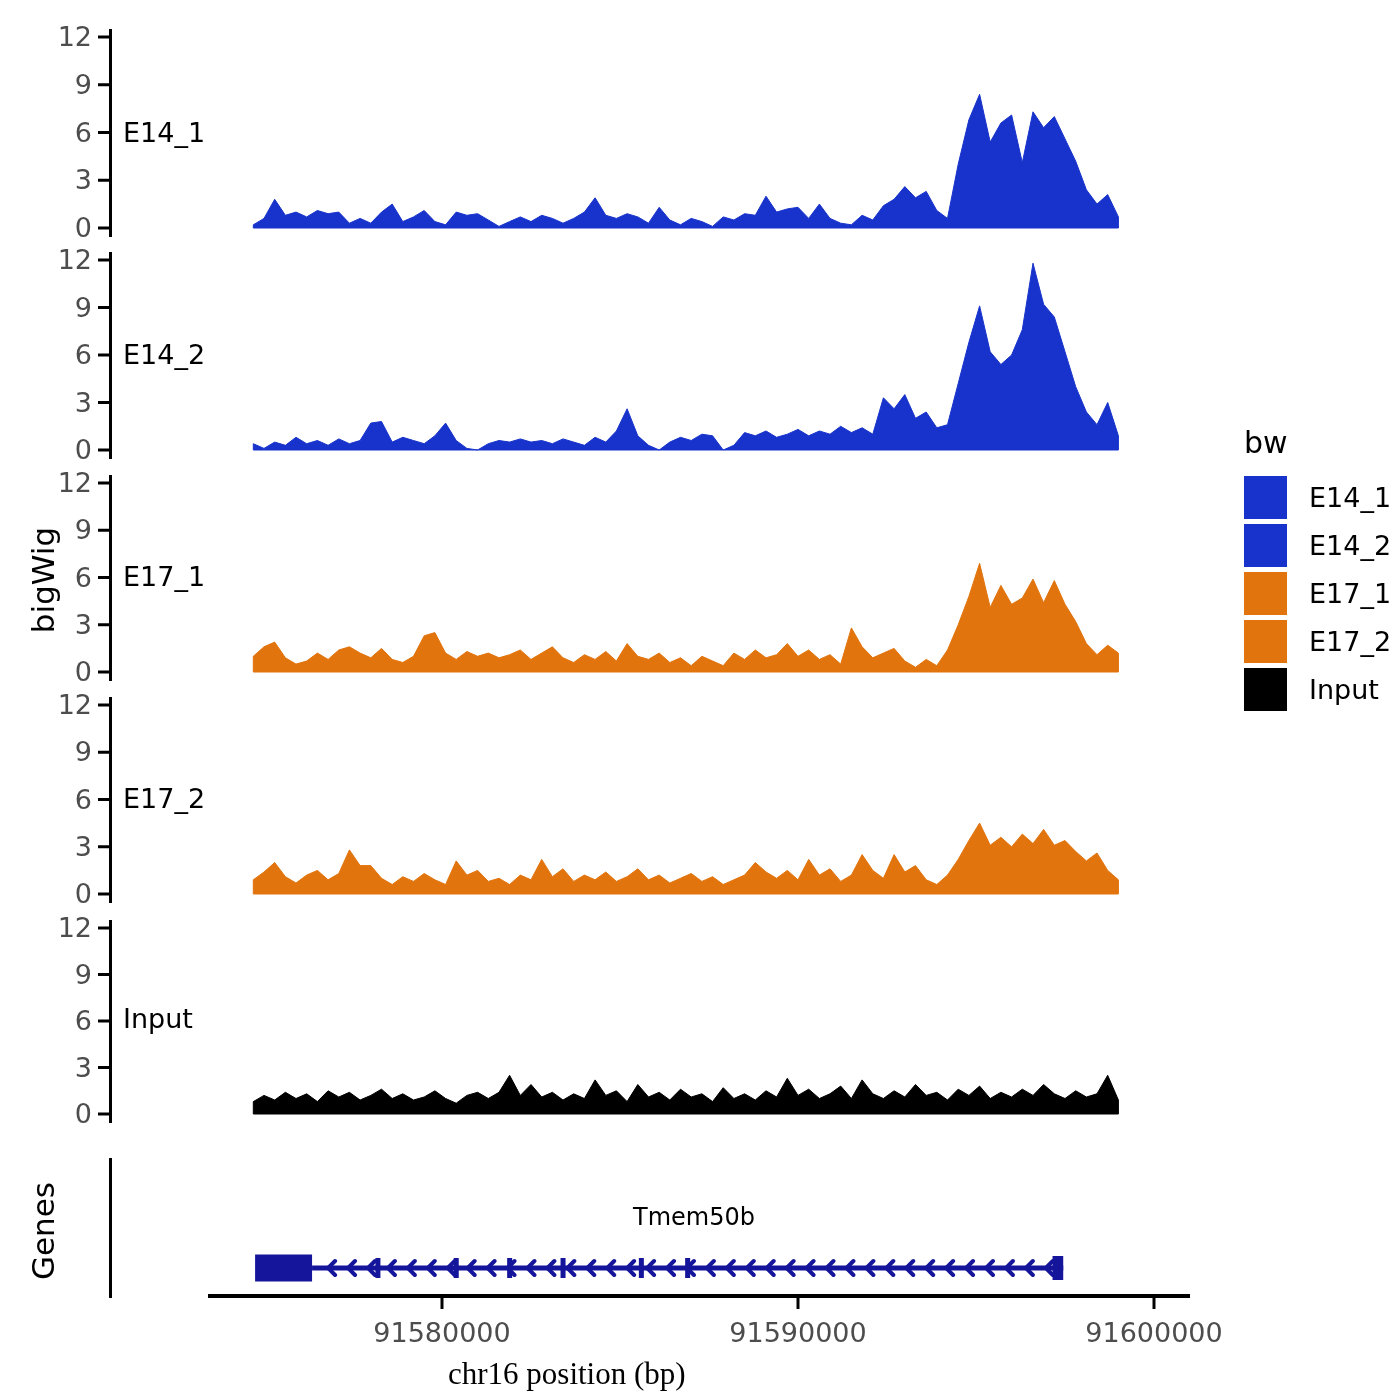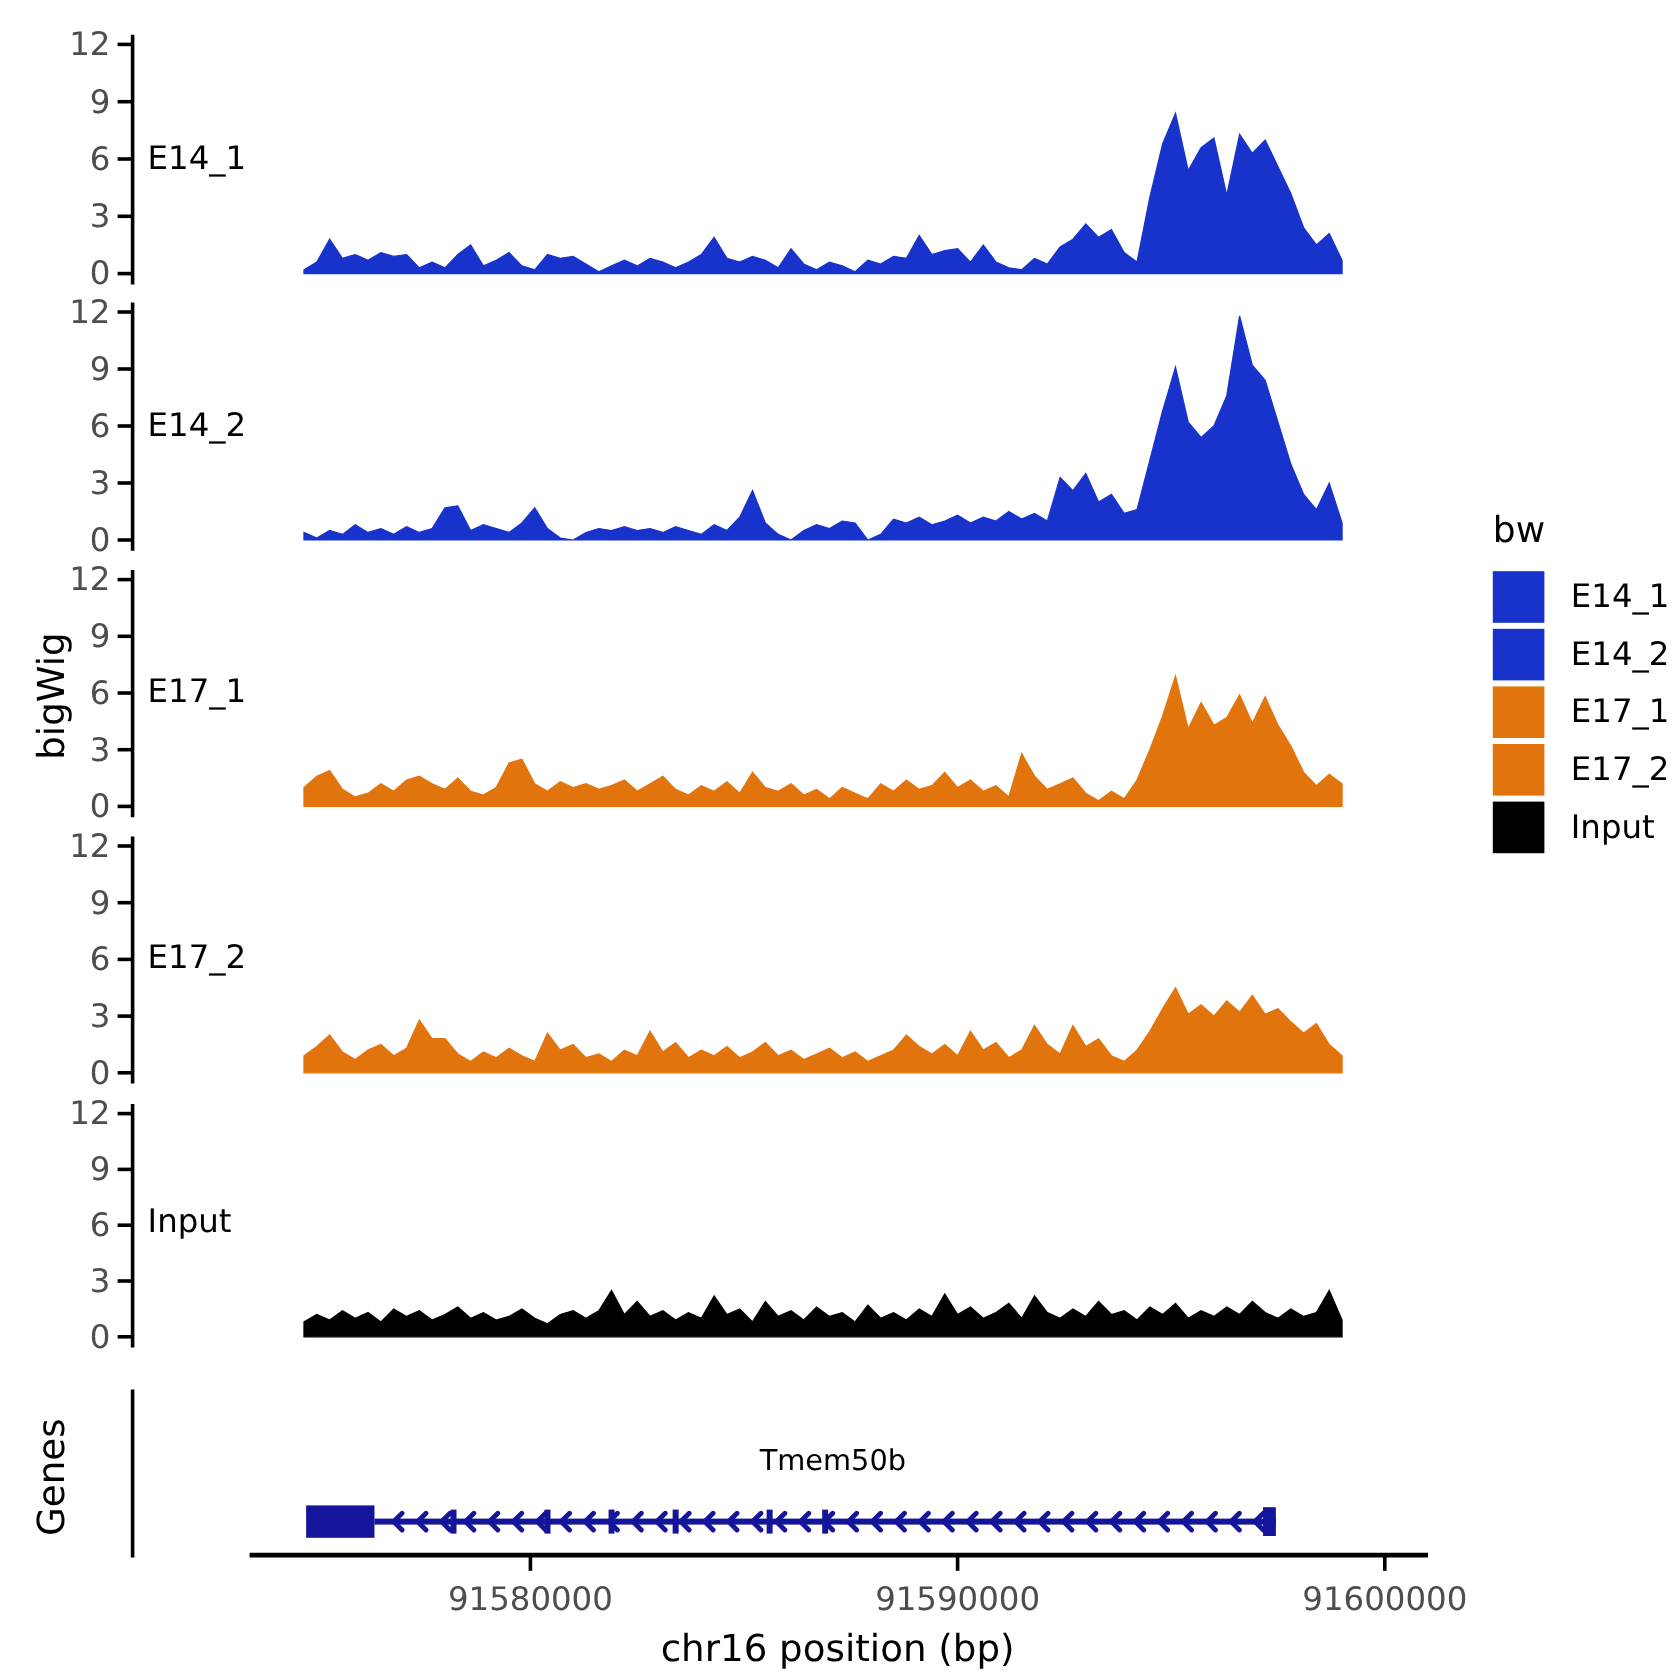--- a/index.html
+++ b/index.html
@@ -17,22 +17,22 @@
   .vlab-genes{left:-87px; top:1213px;}
   .track-label{
     position:absolute; left:123px; font-size:27px; color:#000; line-height:32px;
   }
   .tl0{top:117px;} .tl1{top:339px;} .tl2{top:561px;} .tl3{top:783px;} .tl4{top:1003px;}
   .gene-name{
     position:absolute; left:555px; top:1203px; width:200px; text-align:right;
     font-size:24px; color:#000;
   }
   .x-title{
-    position:absolute; left:448px; top:1356px; width:500px; text-align:center;
-    font-size:31px; color:#000;
+    position:absolute; left:448px; top:1356px; width:500px; 
+    font-size:31px; color:#000;font-family:Liberation Serif, serif;
   }
   #legend{position:absolute; left:1244px; top:425px;}
   .legend-title{font-size:30px; color:#000; margin-bottom:16px;}
   .legend-item{display:flex; align-items:center; margin-bottom:5px; height:43px;}
   .legend-swatch{width:43px; height:43px; flex:0 0 43px;}
   .legend-label{margin-left:22px; font-size:27px; color:#000; white-space:nowrap;}
 </style>
 </head>
 <body>
 

